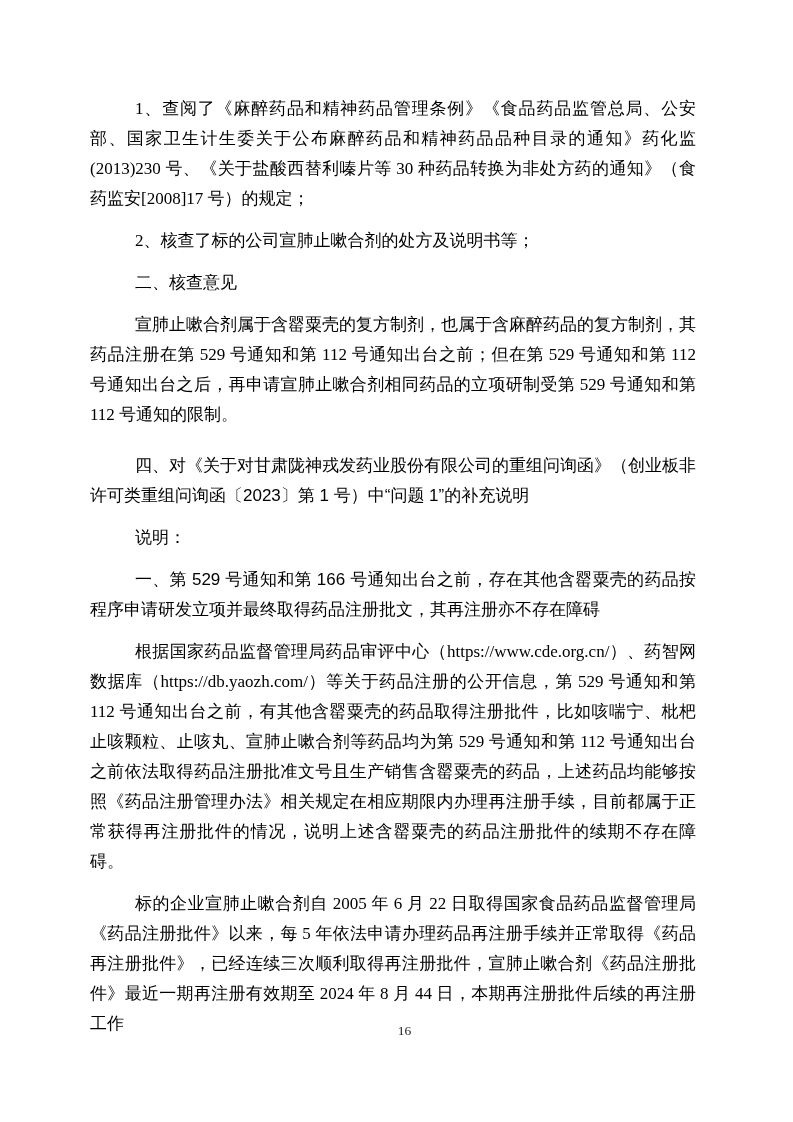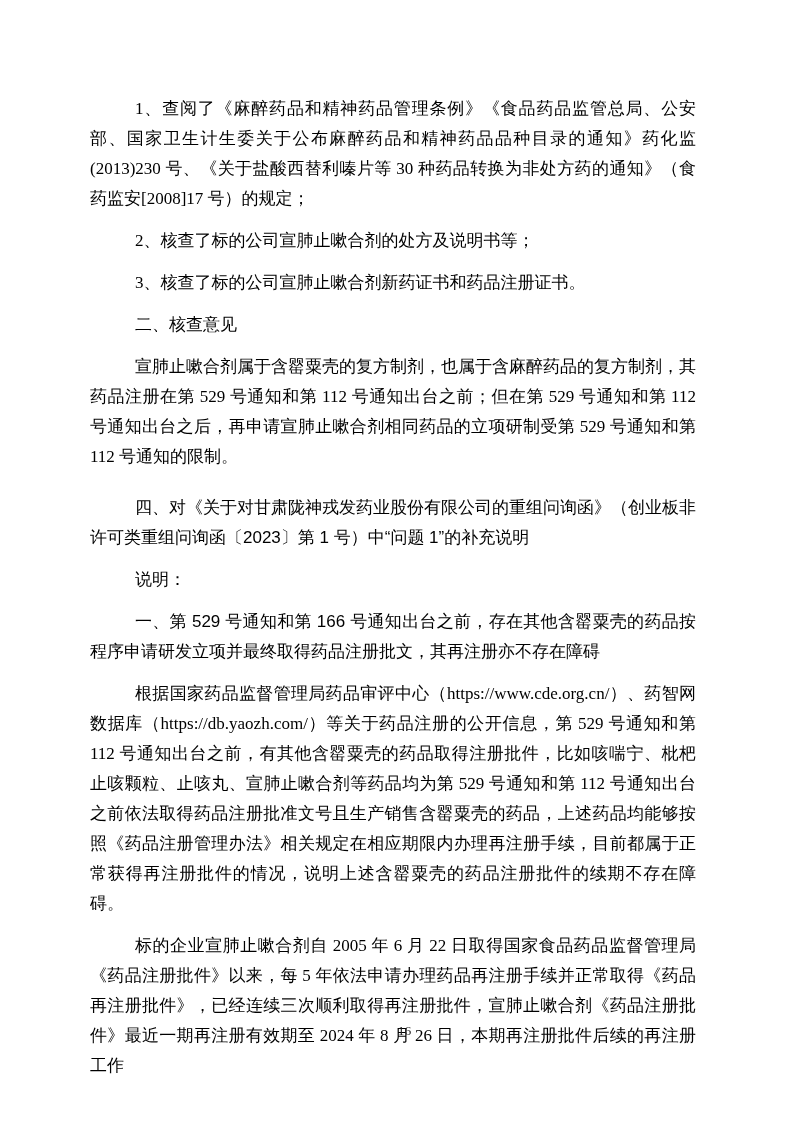--- a/index.html
+++ b/index.html
@@ -52,23 +52,22 @@
     padding-left: 8px;
   }
 </style>
 </head>
 <body>
 
 <div class="page">
   <div class="content">
     <p class="para">1、查阅了《麻醉药品和精神药品管理条例》《食品药品监管总局、公安部、国家卫生计生委关于公布麻醉药品和精神药品品种目录的通知》药化监(2013)230 号、《关于盐酸西替利嗪片等 30 种药品转换为非处方药的通知》（食药监安[2008]17 号）的规定；</p>
     <p class="para">2、核查了标的公司宣肺止嗽合剂的处方及说明书等；</p>
-    <p class="para">3、核查了标的公司宣肺止嗽合剂新药证书和药品注册证书。</p>
     <p class="para heading">二、核查意见</p>
     <p class="para">宣肺止嗽合剂属于含罂粟壳的复方制剂，也属于含麻醉药品的复方制剂，其药品注册在第 529 号通知和第 112 号通知出台之前；但在第 529 号通知和第 112 号通知出台之后，再申请宣肺止嗽合剂相同药品的立项研制受第 529 号通知和第 112 号通知的限制。</p>
     <p class="para heading mt-lg">四、对《关于对甘肃陇神戎发药业股份有限公司的重组问询函》（创业板非许可类重组问询函〔2023〕第 1 号）中“问题 1”的补充说明</p>
     <p class="para heading">说明：</p>
     <p class="para heading">一、第 529 号通知和第 166 号通知出台之前，存在其他含罂粟壳的药品按程序申请研发立项并最终取得药品注册批文，其再注册亦不存在障碍</p>
     <p class="para">根据国家药品监督管理局药品审评中心（https://www.cde.org.cn/）、药智网数据库（https://db.yaozh.com/）等关于药品注册的公开信息，第 529 号通知和第 112 号通知出台之前，有其他含罂粟壳的药品取得注册批件，比如咳喘宁、枇杷止咳颗粒、止咳丸、宣肺止嗽合剂等药品均为第 529 号通知和第 112 号通知出台之前依法取得药品注册批准文号且生产销售含罂粟壳的药品，上述药品均能够按照《药品注册管理办法》相关规定在相应期限内办理再注册手续，目前都属于正常获得再注册批件的情况，说明上述含罂粟壳的药品注册批件的续期不存在障碍。</p>
-    <p class="para">标的企业宣肺止嗽合剂自 2005 年 6 月 22 日取得国家食品药品监督管理局《药品注册批件》以来，每 5 年依法申请办理药品再注册手续并正常取得《药品再注册批件》，已经连续三次顺利取得再注册批件，宣肺止嗽合剂《药品注册批件》最近一期再注册有效期至 2024 年 8 月 26 日，本期再注册批件后续的再注册工作</p>
+    <p class="para">标的企业宣肺止嗽合剂自 2005 年 6 月 22 日取得国家食品药品监督管理局《药品注册批件》以来，每 5 年依法申请办理药品再注册手续并正常取得《药品再注册批件》，已经连续三次顺利取得再注册批件，宣肺止嗽合剂《药品注册批件》最近一期再注册有效期至 2024 年 8 月 44 日，本期再注册批件后续的再注册工作</p>
   </div>
   <div class="page-number">16</div>
 </div>
 
 </body></html>

